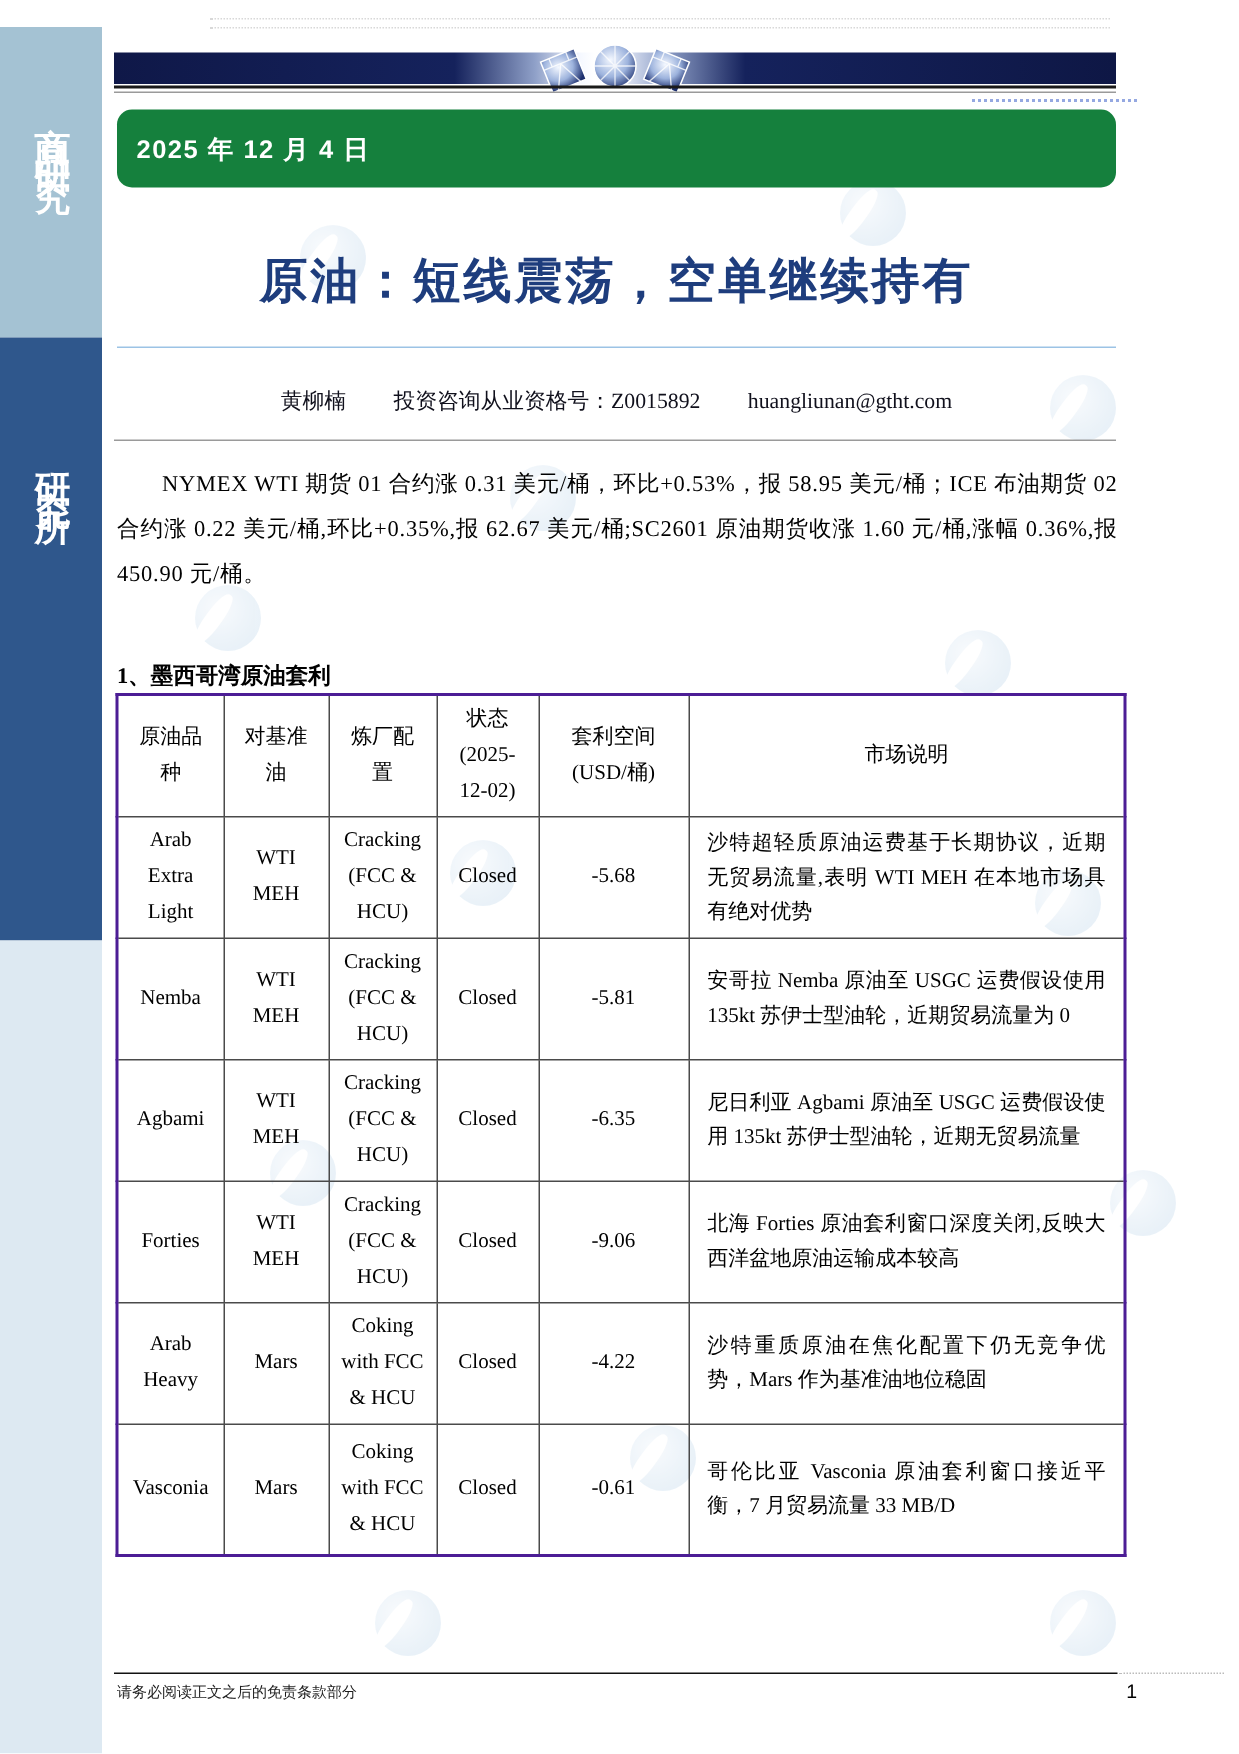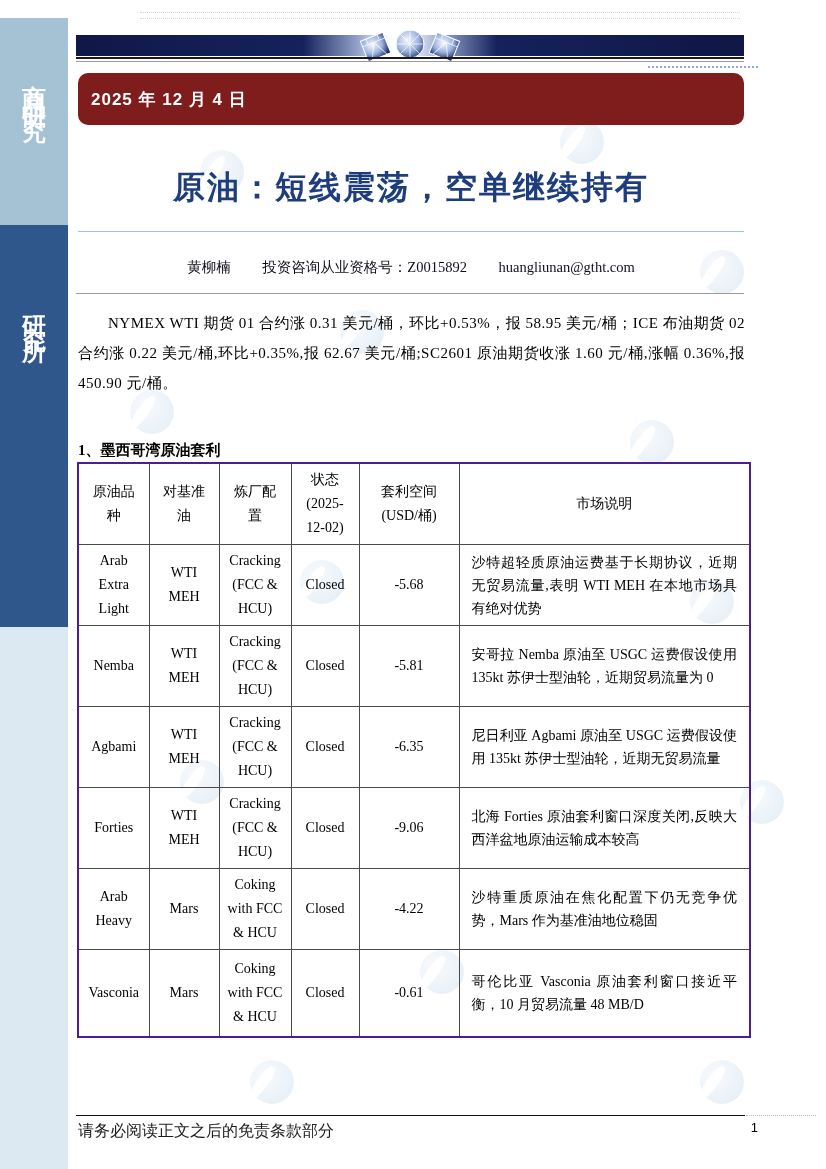--- a/index.html
+++ b/index.html
@@ -27,21 +27,21 @@
   .gems { position:absolute; left:330px; top:26px; }
   .rule-dark { position:absolute; left:76px; top:57px; width:668px;
                border-top:2px solid #1a1a1a; }
   .rule-dark2 { position:absolute; left:76px; top:61px; width:668px;
                 border-top:1px solid #9a9a9a; }
   .fineprint { position:absolute; left:648px; top:66px; width:110px;
                border-top:2px dotted #3f62c9; opacity:.55; }
 
   
   .date-box { position:absolute; left:78px; top:73px; width:666px; height:52px;
-              background:#7f1d1d; border-radius:10px; display:flex; align-items:center; }
+              background:#15803d; border-radius:10px; display:flex; align-items:center; }
   .date-box span { color:#ffffff; font-weight:700; font-size:17px; padding-left:13px;
                    font-family:"Liberation Sans","DejaVu Sans",sans-serif; letter-spacing:1px; }
 
   
   .page-title { position:absolute; left:78px; top:166px; width:666px; text-align:center;
                 font-size:32px; font-weight:700; color:#1e3d7d; letter-spacing:2px; }
   .div-blue { position:absolute; left:78px; top:231px; width:666px; border-top:1px solid #9cc3e5; }
   .author-row { position:absolute; left:78px; top:258px; width:666px; text-align:center;
                 font-size:14.5px; color:#10101c; }
   .author-row span { margin:12px 14px; }
@@ -64,21 +64,21 @@
   td.col-5 { text-align:justify; text-align-last:left; font-size:14px; line-height:23px; padding:5px 12px; }
   thead tr { height:65px; }
   tbody tr:nth-child(1){height:77px} tbody tr:nth-child(2){height:78px}
   tbody tr:nth-child(3){height:72px} tbody tr:nth-child(4){height:70px}
   tbody tr:nth-child(5){height:70px} tbody tr:nth-child(6){height:87px}
   tbody tr:nth-child(7){height:86px}
 
   
   .foot-rule { position:absolute; left:76px; top:1115px; width:669px; border-top:1.5px solid #111; }
   .foot-rule-dot { position:absolute; left:746px; top:1115px; width:70px; border-top:1px dotted #bbb; }
-  .foot-text { position:absolute; left:78px; top:1121px; font-size:16px; color:#1c1c1c; }
+  .foot-text { position:absolute; left:78px; top:1121px; font-size:10px; color:#1c1c1c; }
   .page-num { position:absolute; left:738px; top:1120px; width:20px; text-align:right;
               font-size:13px; font-family:"Liberation Sans","DejaVu Sans",sans-serif; }
 
   
   .wm { position:absolute; width:44px; height:44px; border-radius:50%; opacity:.30;
         background:radial-gradient(circle at 35% 35%, #eaf2fa 0%, #c2d9ec 55%, #a9c9e4 100%); }
   .wm::after { content:""; position:absolute; left:16%; top:6%; width:24%; height:88%;
                background:#fff; transform:rotate(36deg); border-radius:45%; }
 </style>
 </head>
@@ -209,21 +209,21 @@
         <td class="col-3">Closed</td>
         <td class="col-4">-4.22</td>
         <td class="col-5">沙特重质原油在焦化配置下仍无竞争优势，Mars 作为基准油地位稳固</td>
       </tr>
       <tr>
         <td class="col-0">Vasconia</td>
         <td class="col-1">Mars</td>
         <td class="col-2">Coking with FCC &amp; HCU</td>
         <td class="col-3">Closed</td>
         <td class="col-4">-0.61</td>
-        <td class="col-5">哥伦比亚 Vasconia 原油套利窗口接近平衡，10 月贸易流量 48 MB/D</td>
+        <td class="col-5">哥伦比亚 Vasconia 原油套利窗口接近平衡，7 月贸易流量 33 MB/D</td>
       </tr>
     </tbody>
 </table>
 
 <div class="foot-rule"></div>
 <div class="foot-rule-dot"></div>
 <div class="foot-text">请务必阅读正文之后的免责条款部分</div>
 <div class="page-num">1</div>
 
 </body></html>

